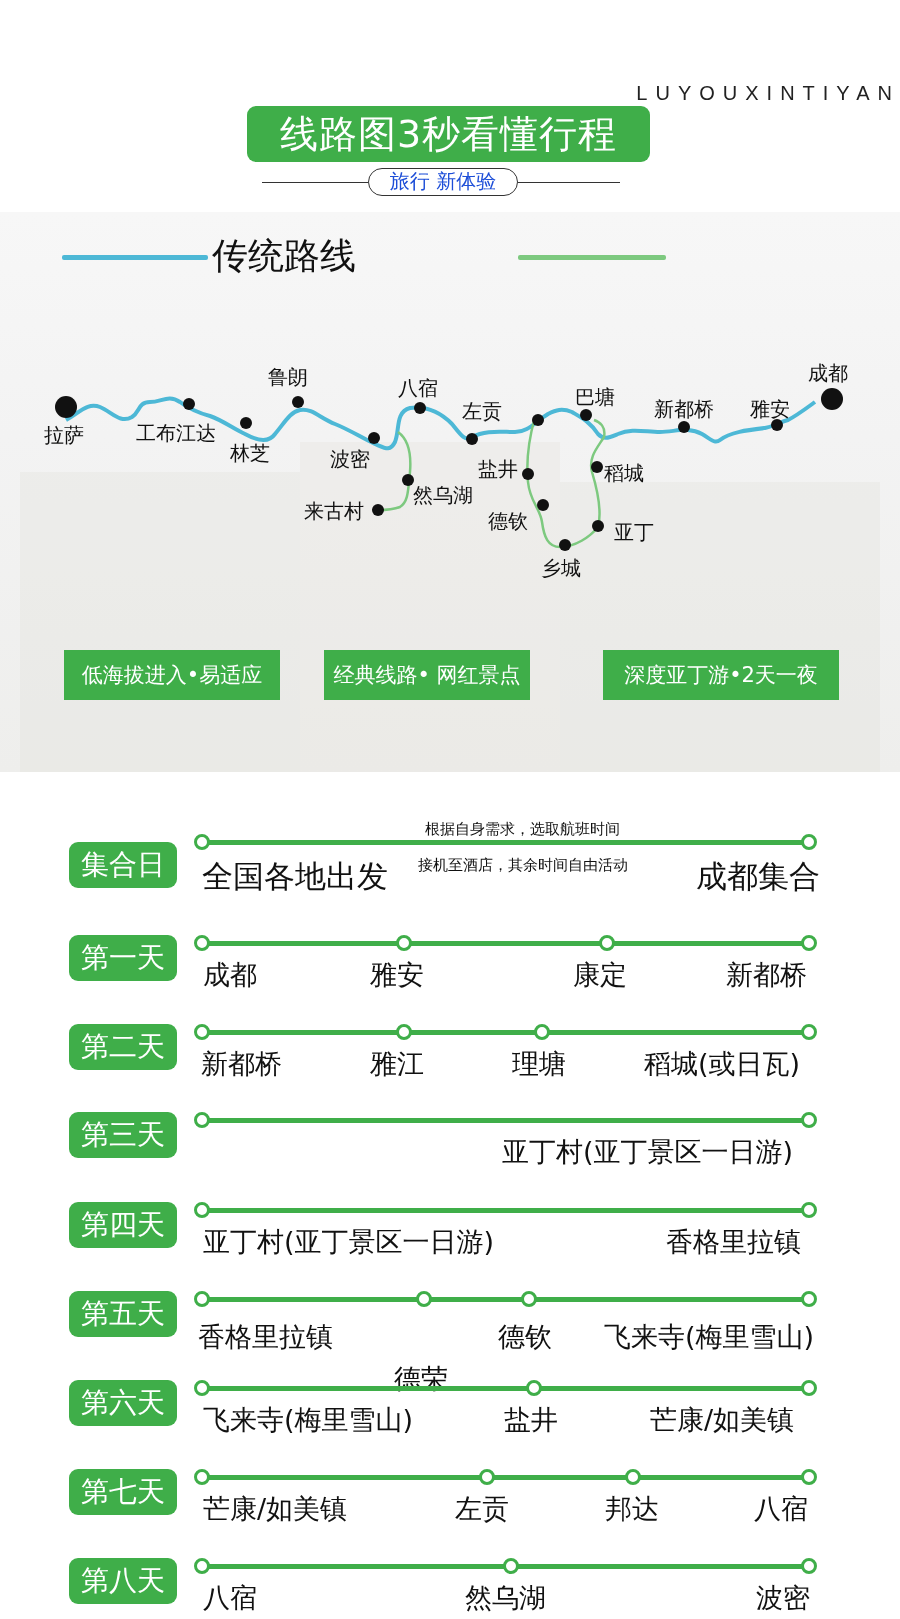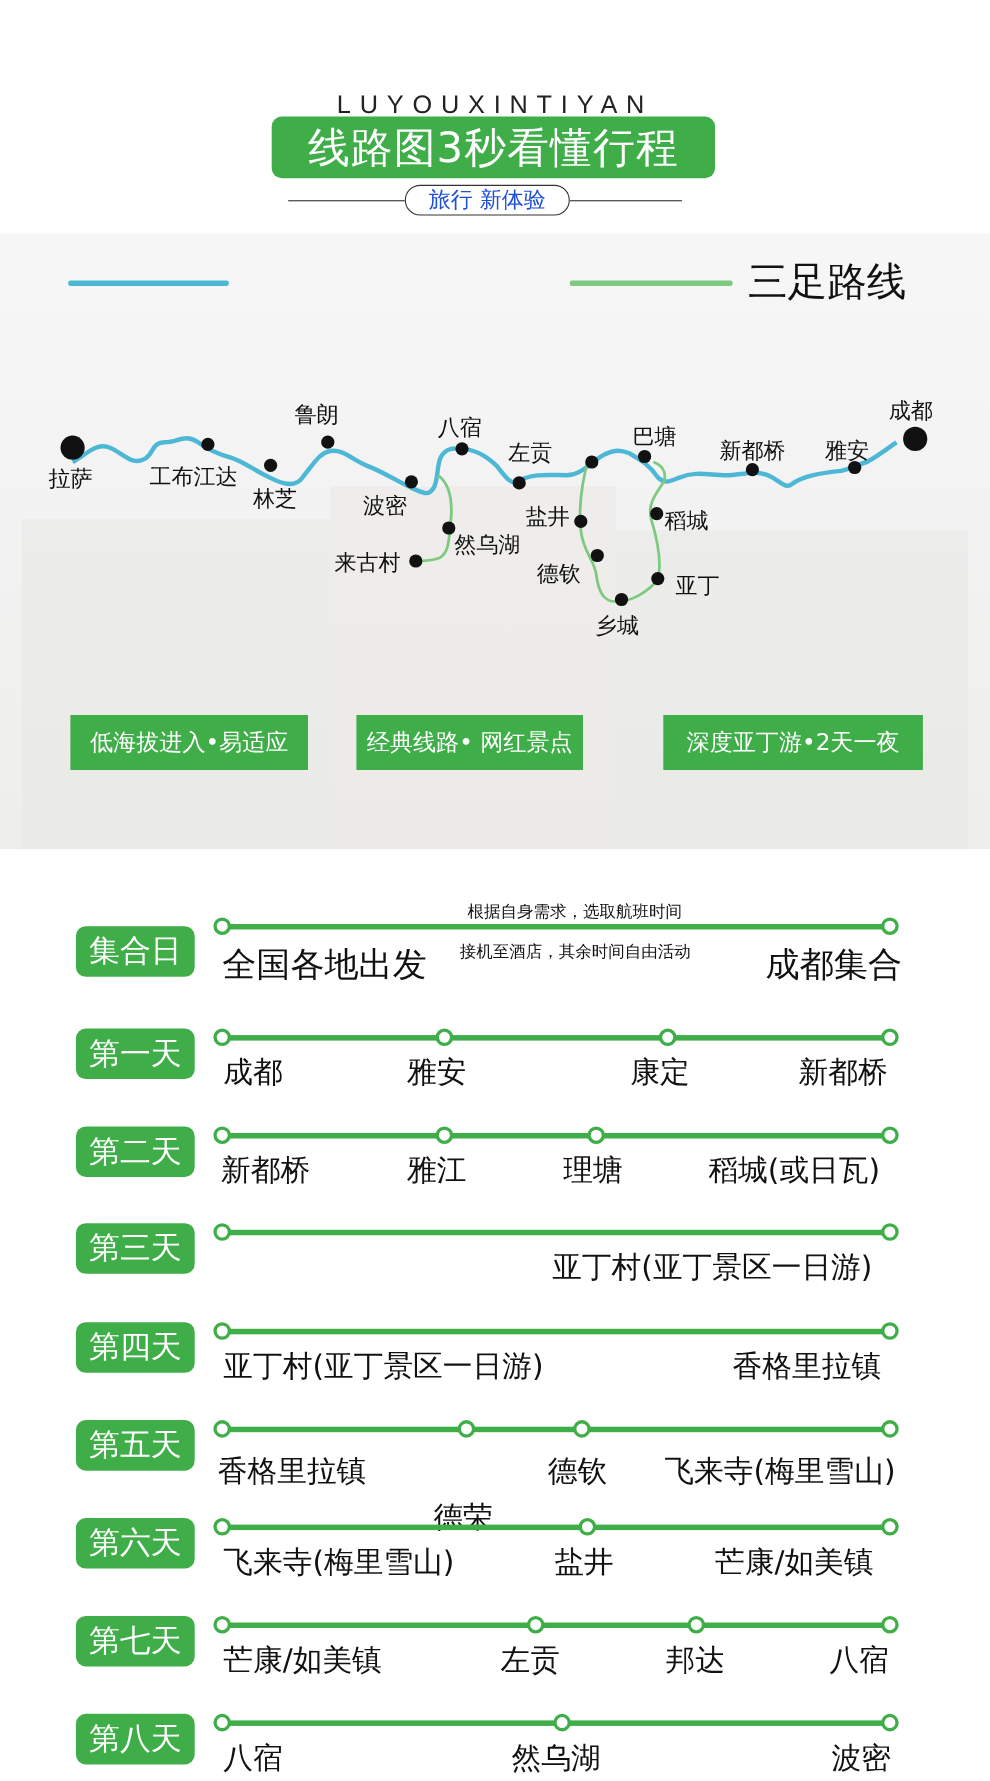--- a/index.html
+++ b/index.html
@@ -1,21 +1,21 @@
 <!DOCTYPE html>
 <html><head>
 <meta charset="utf-8">
 <style>
   * { box-sizing: border-box; margin: 0; padding: 0; }
   html, body { width: 900px; height: 1619px; background: #ffffff; overflow: hidden; }
   body { font-family: "DejaVu Sans", "Liberation Sans", sans-serif; color: #111; position: relative; }
 
   
-  .sub-en { position: absolute; top: 82px; left: 0; width: 900px; text-align: center;
-    font-family: "Liberation Sans", sans-serif; font-size: 23px; letter-spacing: 8px; color: #222; }
+  .sub-en { position: absolute; top: 82px; left: 0; width: 900px; text-align: right;
+    font-family: "Liberation Sans", sans-serif; font-size: 20px; letter-spacing: 8px; color: #222; }
   .title-box { position: absolute; top: 106px; left: 247px; width: 403px; height: 56px;
     background: #3fae49; border-radius: 9px; color: #fff; font-size: 38px; line-height: 56px;
     text-align: center; letter-spacing: 1px; }
   .tag-line { position: absolute; top: 182px; height: 1px; background: #333; }
   .tag-pill { position: absolute; top: 168px; left: 368px; width: 150px; height: 28px;
     border: 1.5px solid #333; border-radius: 14px; font-size: 20px; line-height: 25px; text-align: center; color: #1d4ed8; background:#fff; }
 
   
   .map-section { position: absolute; top: 212px; left: 0; width: 900px; height: 560px;
     background: linear-gradient(180deg, #f7f7f7 0%, #f3f3f3 40%, #eeeeec 100%); overflow: hidden; }
@@ -47,22 +47,22 @@
 <div class="tag-line" style="left:518px;width:102px;"></div>
 <div class="tag-pill">旅行 新体验</div>
 
 <div class="map-section">
 
   <div class="bg-building" style="left:20px;top:260px;width:280px;height:300px;opacity:.35"></div>
   <div class="bg-building" style="left:300px;top:230px;width:260px;height:330px;opacity:.3"></div>
   <div class="bg-building" style="left:560px;top:270px;width:320px;height:290px;opacity:.35"></div>
 
   <div class="legend-line" style="left:62px;top:43px;width:146px;background:#4db8d6;"></div>
+  <div class="legend-text" style="left:212px;top:20px;">传统路线</div>
   <div class="legend-line" style="left:518px;top:43px;width:148px;background:#7dc97f;"></div>
-  <div class="legend-text" style="left:680px;top:20px;">三足路线</div>
 
   <svg class="map-svg" width="900" height="560">
 
     <path d="M66,208 C80,200 88,190 100,195 C112,200 120,212 132,205 C140,200 138,190 150,190 C162,190 168,182 180,190 C188,196 195,200 210,204 C222,208 232,216 245,222 C256,228 268,232 275,222 C285,210 290,200 300,198 C312,196 320,206 335,212 C350,218 362,226 375,232 C385,236 390,240 395,230 C400,218 395,200 410,196 C425,194 440,200 452,212 C460,222 465,230 472,225 C485,218 500,220 515,220 C528,220 535,210 548,202 C556,198 562,196 572,200 C582,206 590,210 598,222 C604,228 608,226 618,222 C632,216 645,220 660,220 C675,220 688,214 702,222 C712,228 715,232 720,228 C730,220 748,218 765,216 C775,214 780,210 788,208 C796,204 804,198 815,190" fill="none" stroke="#4db8d6" stroke-width="4"></path>
 
     <path d="M398,220 C405,225 412,235 410,260 C408,280 408,290 400,295 C392,298 385,298 378,298" fill="none" stroke="#7dc97f" stroke-width="2.5"></path>
     <path d="M535,205 C528,230 526,250 528,270 C530,290 540,296 542,310 C544,325 548,335 560,335 C575,335 590,325 598,315 C602,300 598,280 592,260 C588,245 598,235 604,225 C606,215 600,210 594,208" fill="none" stroke="#7dc97f" stroke-width="2.5"></path>
 
     <g fill="#111">
       <circle cx="66" cy="195" r="11"></circle>

